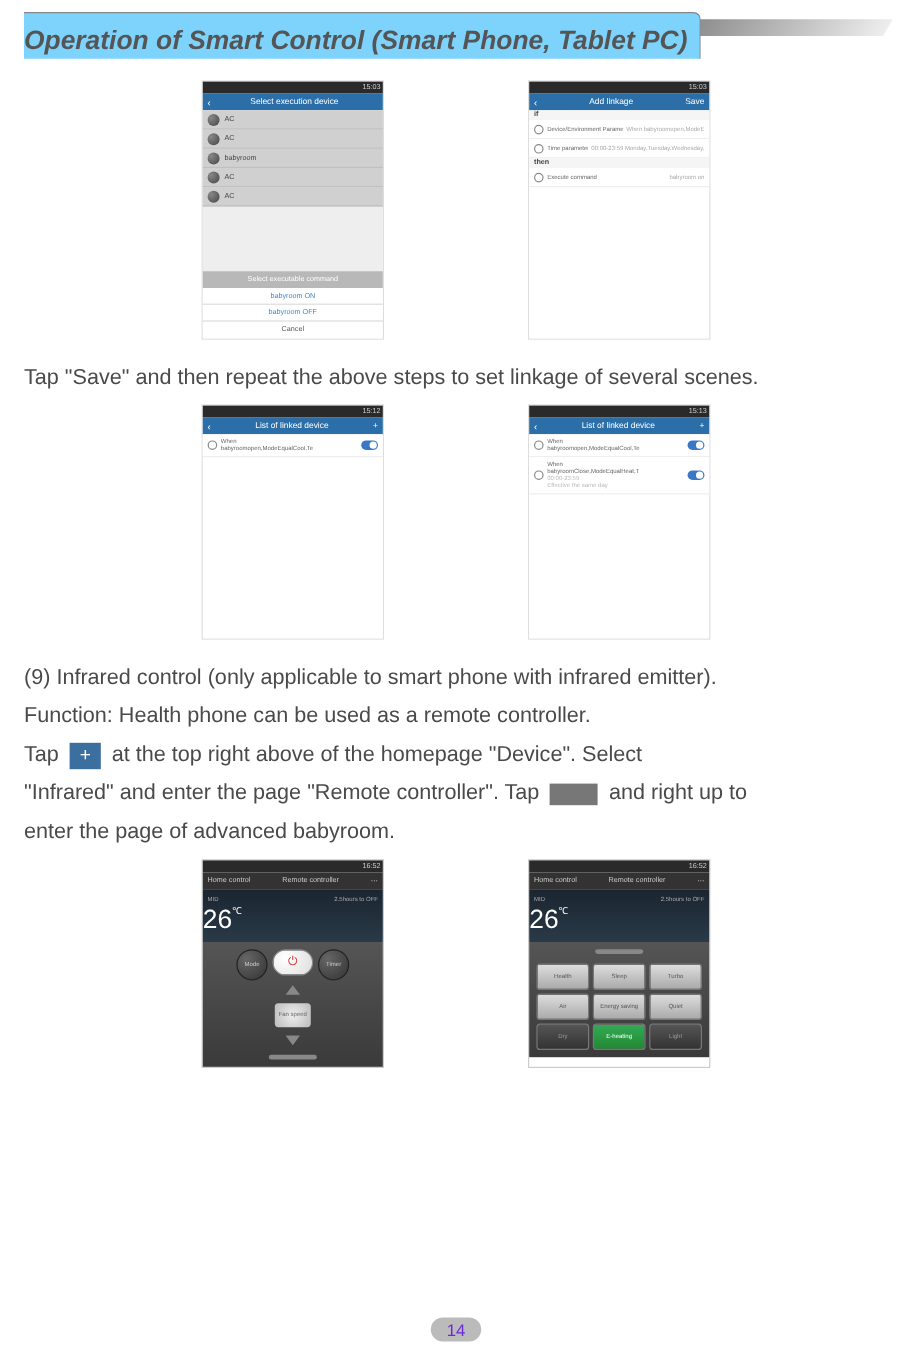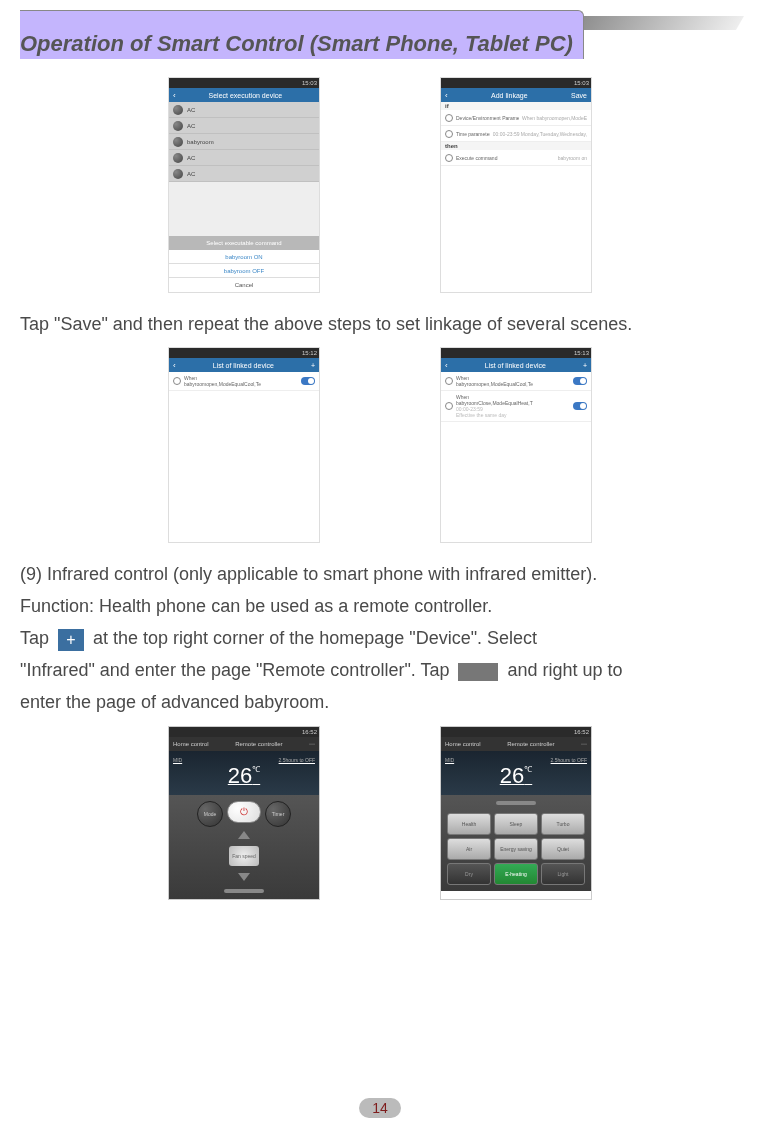--- a/index.html
+++ b/index.html
@@ -14,28 +14,28 @@
   }
   .heading-wrap {
     position: relative;
     margin-bottom: 18px;
   }
   .heading {
     font-size: 22px;
     font-weight: bold;
     font-style: italic;
     color: #555;
-    background: #c4b5fd;
+    background: #7dd3fc;
     display: inline-block;
     padding-right: 8px;
     border: 1px solid #888;
     border-left: none;
     border-bottom: none;
     border-top-right-radius: 6px;
-    padding: 20px 10px 2px 0;
+    padding: 10px 10px 2px 0;
   }
   .heading-line {
     position: absolute;
     top: 14px;
     left: 0;
     right: 0;
     height: 4px;
     background: linear-gradient(to right, #aaa, #ddd 60%, #fff);
     z-index: -1;
   }
@@ -158,23 +158,22 @@
     background:#777; width:40px; height:18px;
   }
   .remote-phone { width:152px; border:1px solid #ccc; }
   .remote-top {
     background:#333; color:#ccc; height:14px;
     display:flex; align-items:center; font-size:6px;
     padding:0 4px; justify-content:space-between;
   }
   .remote-display {
     background:linear-gradient(#1a2530,#2a3a48);
-    color:#fff; text-align:center;
+    color:#fff; text-align:left;
     padding:6px 0;
-    text-decoration:underline;
   }
   .big-temp { font-size:22px; font-weight:300; }
   .remote-row { display:flex; justify-content:space-between; padding:0 4px; font-size:5px; color:#aaa; }
   .remote-controls {
     background:linear-gradient(#555,#3a3a3a);
     padding:6px; min-height:90px;
     display:flex; flex-direction:column; gap:4px;
     align-items:center;
   }
   .ctrl-row { display:flex; gap:4px; justify-content:center; width:100%; }
@@ -217,21 +216,21 @@
     background:linear-gradient(#ddd,#aaa);
     border:1px solid #777; border-radius:3px;
     height:22px; display:flex;align-items:center;justify-content:center;
     font-size:5px;color:#555;
   }
   .grid-btn.dark{background:linear-gradient(#555,#333);color:#999;}
   .grid-btn.active{background:linear-gradient(#3a5,#283);color:#fff;}
   .page-num {
     position:absolute; bottom:8px; left:50%;
     transform:translateX(-50%);
-    background:#bbb; color:#7f1d1d;
+    background:#bbb; color:#6d28d9;
     width:42px; height:20px; border-radius:10px;
     display:flex;align-items:center;justify-content:center;
     font-size:14px;
   }
 </style>
 </head>
 <body>
 
 <div class="heading-wrap">
   <div class="heading-line"></div>
@@ -359,21 +358,21 @@
       </div>
     </div>
   </div>
 </div>
 
 <p class="body-text">(9) Infrared control (only applicable to smart phone with infrared emitter).</p>
 <p class="body-text">Function: Health phone can be used as a remote controller.</p>
 <p class="body-text">
   <span>Tap </span>
   <span class="inline-icon">+</span>
-  <span> at the top right corner of the homepage "Device". Select</span>
+  <span> at the top right above of the homepage "Device". Select</span>
 </p>
 <p class="body-text">
   <span>"Infrared" and enter the page "Remote controller". Tap </span>
   <span class="inline-icon gray"></span>
   <span> and right up to</span>
 </p>
 <p class="body-text">enter the page of advanced babyroom.</p>
 
 <div class="row">
 

